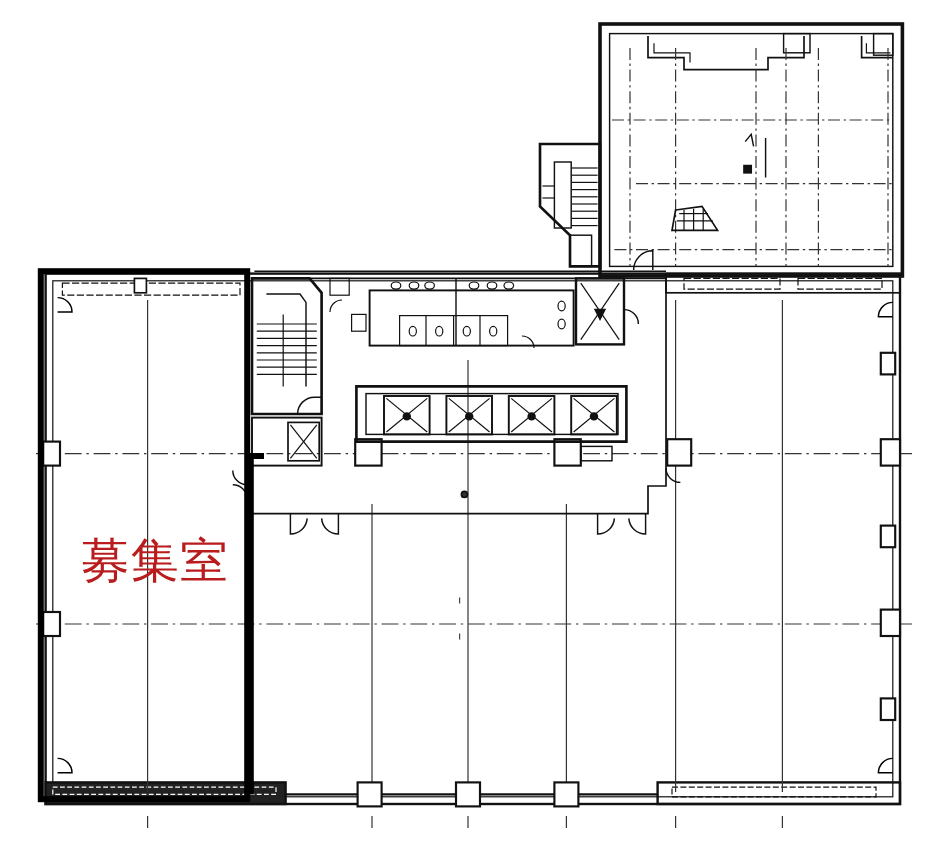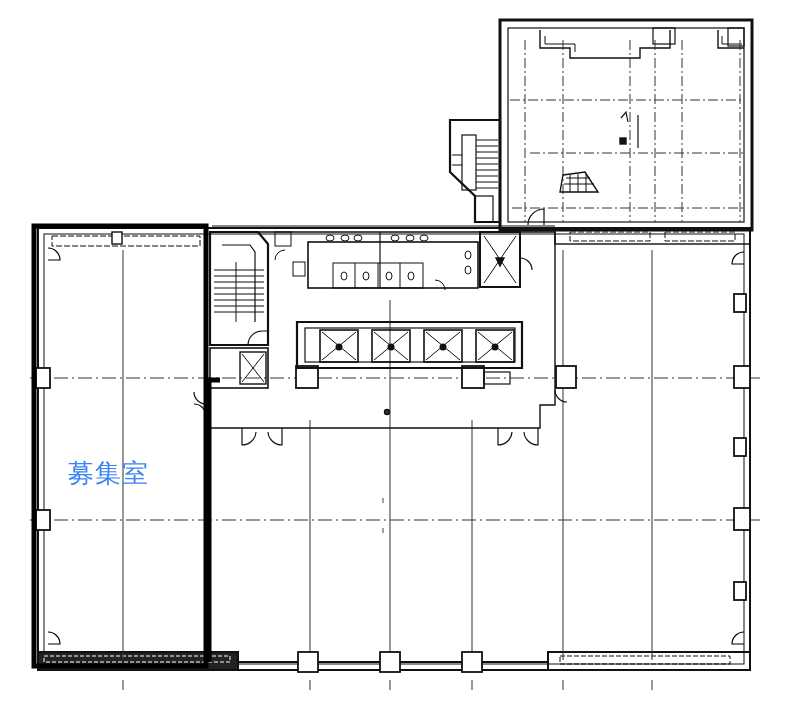--- a/index.html
+++ b/index.html
@@ -1,20 +1,20 @@
 <!DOCTYPE html>
 <html><head>
 <meta charset="utf-8">
 <style>
   html, body { margin: 0; padding: 0; background: #ffffff; }
   body { width: 787px; height: 703px; position: relative; overflow: hidden; font-family: "DejaVu Sans", sans-serif; }
   #plan { position: absolute; left: 0; top: 0; width: 787px; height: 703px; }
   .room-label {
-    position: absolute; left: 68px; top: 456px;
-    font-family: "DejaVu Sans", sans-serif; font-size: 26px; color: #3b82f6;
+    position: absolute; left: 68px; top: 440px;
+    font-family: "DejaVu Sans", sans-serif; font-size: 40px; color: #b91c1c;
     letter-spacing: 1px; white-space: nowrap;
   }
 </style>
 </head>
 <body>
 
 <svg id="plan" viewBox="0 0 787 703" xmlns="http://www.w3.org/2000/svg">
   <g fill="none" stroke="#111" stroke-width="1.4">
 
     <g>

